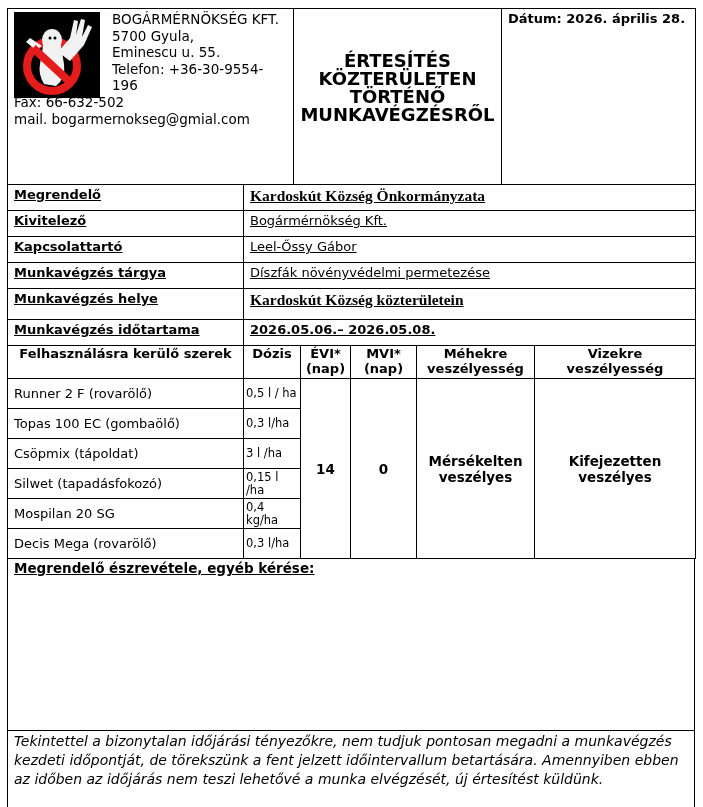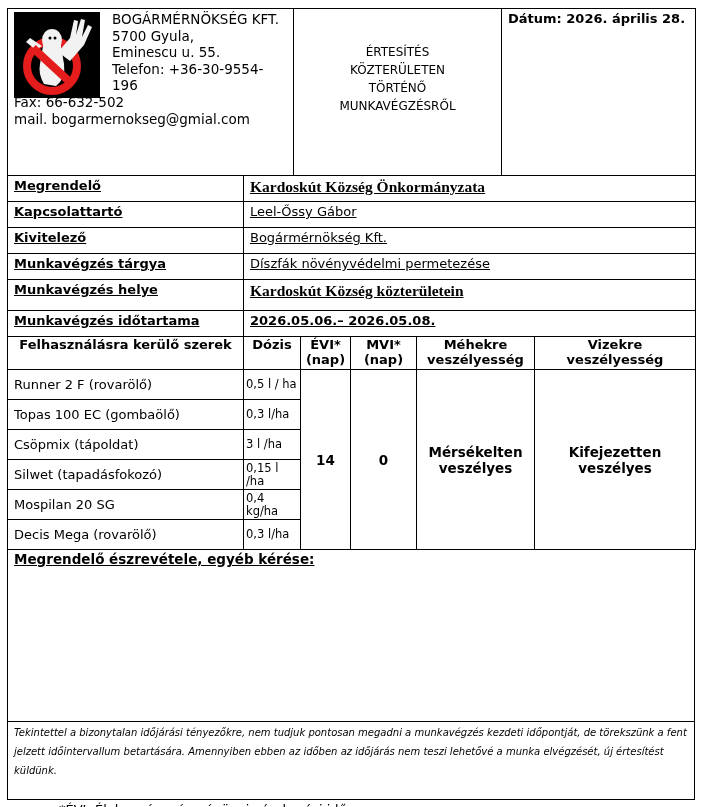--- a/index.html
+++ b/index.html
@@ -7,38 +7,38 @@
   .doc { position: absolute; left: 7px; top: 8px; width: 688px; }
   table { border-collapse: collapse; width: 688px; table-layout: fixed; }
   td { border: 1px solid #000; padding: 0 6px; vertical-align: top; }
 
   
   .hdr td { height: 132px; }
   .company { position: relative; font-size: 13.5px; line-height: 16.6px; padding: 2px 4px 0 6px; }
   .logo { position: absolute; left: 6px; top: 3px; width: 86px; height: 86px; background: #000; }
   .addr { margin-left: 98px; }
   .contact { margin-top: 0; }
-  .title { text-align: center; vertical-align: middle; font-weight: normal; font-size: 12px; line-height: 18px; padding-top: 4px; padding-bottom: 30px; }
+  .title { text-align: center; vertical-align: middle; font-weight: bold; font-size: 18px; line-height: 18px; padding-top: 13px; padding-bottom: 30px; }
   .date { font-weight: bold; font-size: 13px; padding: 2px 6px; }
 
   
   .info td { font-size: 13px; height: 23px; padding-top: 2px; text-decoration: underline; }
   .info td.lbl { font-weight: bold; }
   .info td.serif { font-family: "Liberation Serif", serif; font-weight: bold; font-size: 15.5px; padding-top: 2px; }
   .info tr.tall td { height: 28px; }
   .info td.val-bold { font-weight: bold; font-size: 13px; }
 
   
   .chem th { border: 1px solid #000; font-weight: bold; font-size: 13px; line-height: 15px; text-align: center; padding: 0 3px; height: 32px; vertical-align: top; }
   .chem td { font-size: 13px; height: 29px; vertical-align: middle; padding: 0 6px; }
   .chem td.dose { font-size: 11.5px; line-height: 13px; padding: 0 2px; }
   .chem td.merged { text-align: center; font-weight: bold; font-size: 13.5px; line-height: 16px; vertical-align: middle; }
 
   .comments td { height: 170px; font-weight: bold; font-size: 13.5px; padding-top: 1px; text-decoration: underline; }
-  .notice td { font-style: italic; font-size: 10px; line-height: 19px; padding: 1px 6px 0 6px; height: 76px; }
+  .notice td { font-style: italic; font-size: 14px; line-height: 19px; padding: 1px 6px 0 6px; height: 76px; }
 
   .footnotes { margin-left: 52px; font-size: 13px; line-height: 17px; margin-top: 1px; }
 </style>
 </head>
 <body>
 
 <div class="doc">
 
   <table class="hdr">
     <colgroup>
@@ -88,26 +88,26 @@
     <colgroup>
         <col style="width:236px">
         <col style="width:452px">
       </colgroup>
     <tbody>
         <tr>
       <td class="lbl">Megrendelő</td>
       <td class="serif">Kardoskút Község Önkormányzata</td>
     </tr>
     <tr>
+      <td class="lbl">Kivitelező</td>
+      <td>Bogármérnökség Kft.</td>
+    </tr>
+    <tr>
       <td class="lbl">Kapcsolattartó</td>
       <td>Leel-Őssy Gábor</td>
-    </tr>
-    <tr>
-      <td class="lbl">Kivitelező</td>
-      <td>Bogármérnökség Kft.</td>
     </tr>
     <tr>
       <td class="lbl">Munkavégzés tárgya</td>
       <td>Díszfák növényvédelmi permetezése</td>
     </tr>
     <tr class="tall">
       <td class="lbl">Munkavégzés helye</td>
       <td class="serif">Kardoskút Község közterületein</td>
     </tr>
     <tr>

